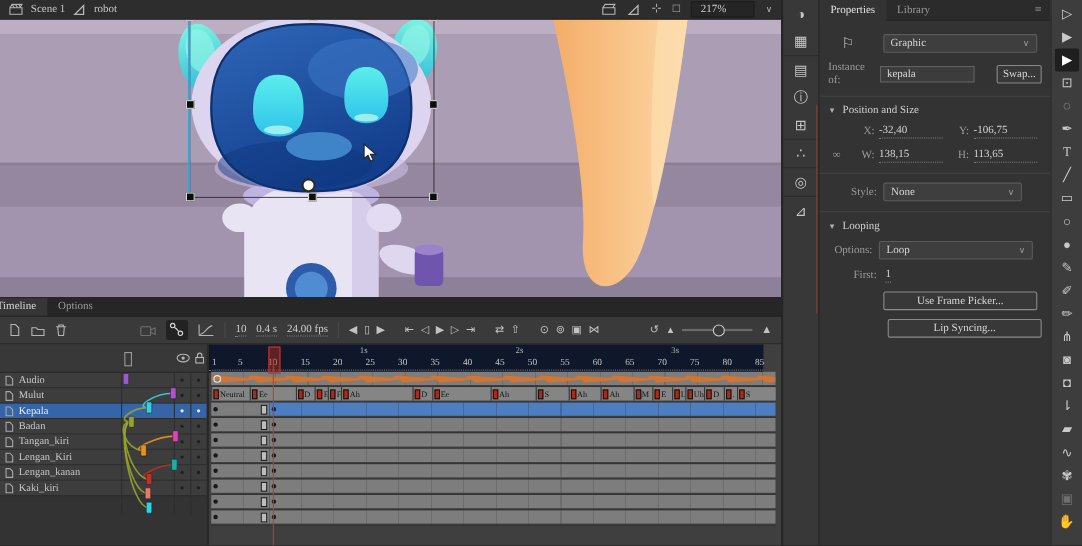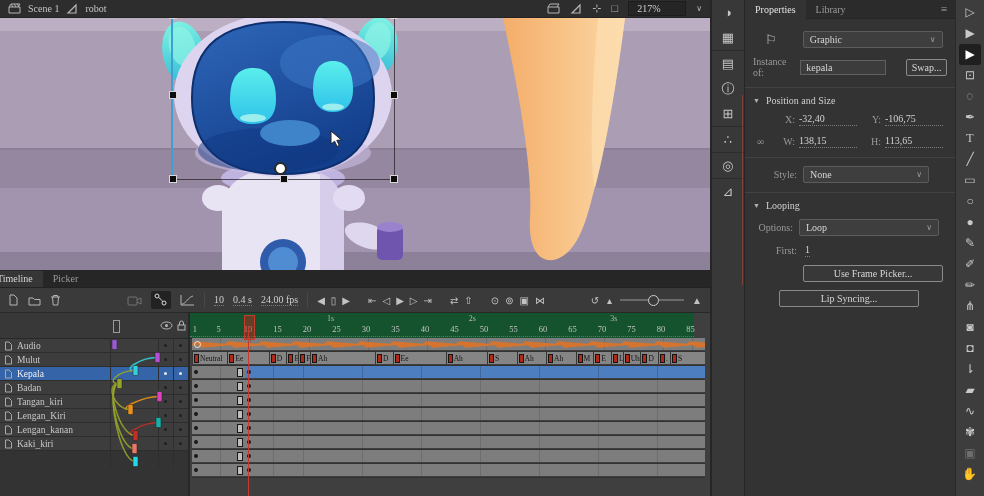--- a/index.html
+++ b/index.html
@@ -83,21 +83,21 @@
   .lrow{height:13px;display:flex;align-items:center;border-bottom:1px solid #2d2d2d;
         background:#3d3d3d;position:relative;cursor:pointer;}
   .lrow.selected{background:#3565a8;}
   .lrow .lname{font-size:9.5px;color:#c8c8c8;margin-left:4px;}
   .lrow.selected .lname{color:#f0f0f0;}
   .lrow .dot{position:absolute;width:3px;height:3px;border-radius:50%;background:#1f1f1f;top:5px;}
   .lrow.selected .dot{background:#e8e8e8;}
   .colline{position:absolute;top:0;width:1px;background:#2e2e2e;}
   #wires{position:absolute;left:0;top:25px;pointer-events:none;}
   #frames{flex:1;position:relative;overflow:hidden;background:#3f3f3f;border-left:2px solid #282828;}
-  #ruler{position:absolute;left:0;top:0;right:16px;height:25px;background:#14532d;
+  #ruler{position:absolute;left:0;top:0;right:16px;height:25px;background:#0f172a;
          border-bottom:1px solid #2a2a2a;}
   .sec-lab{position:absolute;top:1px;font-size:8px;color:#b5b5b5;transform:translateX(-50%);}
   .num-lab{position:absolute;top:11px;font-size:8.5px;color:#c4c4c4;transform:translateX(-50%);}
   #ruler .tickline{position:absolute;left:0;right:0;top:23px;border-bottom:1px dotted #6e6e6e;}
   #frame-rows{position:absolute;left:2px;top:25px;}
   .frow{height:13px;border-bottom:1px solid #333;position:relative;width:513px;}
   .fspan{position:absolute;top:0;height:12px;background:#7d7d7d;
          background-image:repeating-linear-gradient(90deg,transparent 0 28.5px,rgba(0,0,0,.13) 28.5px 29.5px);}
   .fspan.sel{background-color:#4d7fc0;background-image:repeating-linear-gradient(90deg,transparent 0 28.5px,rgba(0,0,20,.18) 28.5px 29.5px);}
   .kdot{position:absolute;left:2px;top:4px;width:4px;height:4px;border-radius:50%;background:#181818;}
@@ -219,21 +219,21 @@
     </div>
     <div id="xform-point"></div>
     <svg id="cursor" width="14" height="18">
       <path d="M1,1 L1,14 L4.6,11.2 L7,16.5 L9.3,15.4 L6.8,10.3 L11.5,10 Z" fill="#ffffff" stroke="#222" stroke-width="1"></path>
     </svg>
   </div>
 
   <div id="timeline">
     <div class="tl-tabs">
       <div class="tl-tab active">Timeline</div>
-      <div class="tl-tab">Picker</div>
+      <div class="tl-tab">Options</div>
     </div>
     <div class="tl-toolbar">
       <svg width="11" height="12">
         <path d="M2,1 H6 L9,4 V11 H2 Z" fill="none" stroke="#b5b5b5" stroke-width="1"></path>
       </svg>
       <svg width="13" height="11">
         <path d="M1,3 L5,3 L6.5,4.5 L12,4.5 L12,10 L1,10 Z" fill="none" stroke="#b5b5b5" stroke-width="1"></path>
       </svg>
       <svg width="11" height="12">
         <path d="M1,3 H10 M3.5,3 V1.5 H7.5 V3 M2.5,3 L3.2,11 H7.8 L8.5,3" fill="none" stroke="#b5b5b5" stroke-width="1"></path>
@@ -658,21 +658,21 @@
     </div>
     <div class="p-row" style="margin-left:8px;">
       <span class="p-label" style="width:44px;text-align:right;">First:</span>
       <span class="hotval" style="margin-left:8px;">1</span>
     </div>
     <div class="p-row" style="margin-left:58px;">
       <div class="p-btn" style="width:138px;">
         <span>Use Frame Picker...</span>
       </div>
     </div>
-    <div class="p-row" style="margin-left:34px;">
+    <div class="p-row" style="margin-left:62px;">
       <div class="p-btn" style="width:138px;">
         <span>Lip Syncing...</span>
       </div>
     </div>
   </div>
 
   <div id="tools">
       <div class="tool-cell">▷</div>
       <div class="tool-cell">▶</div>
       <div class="tool-cell active">▶</div>

